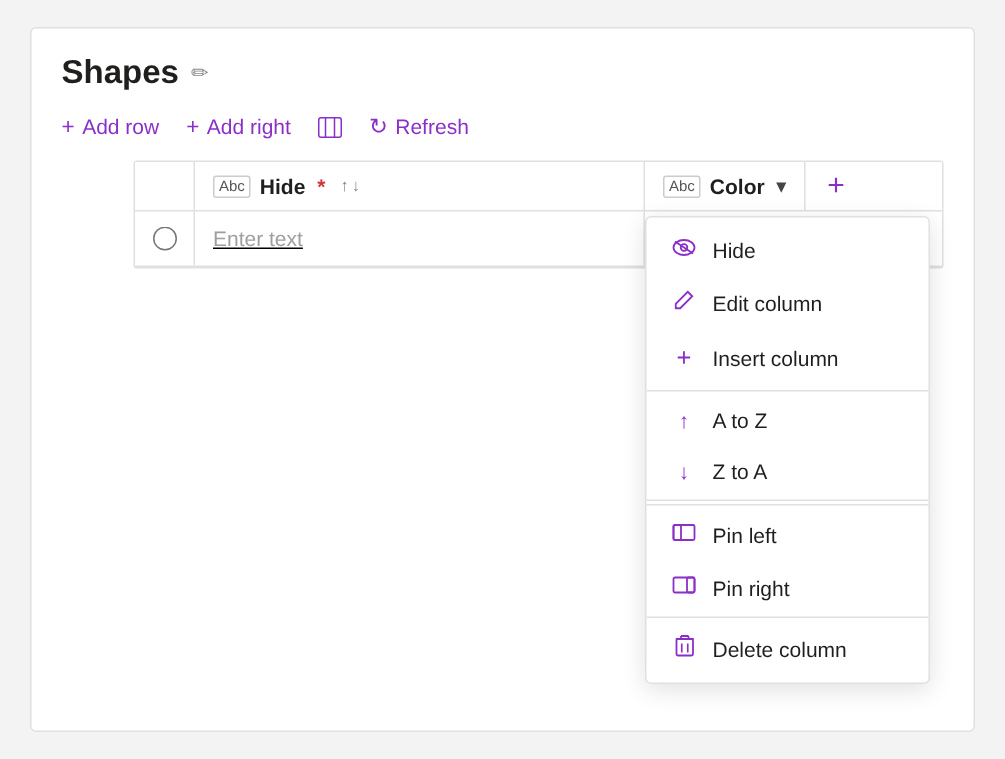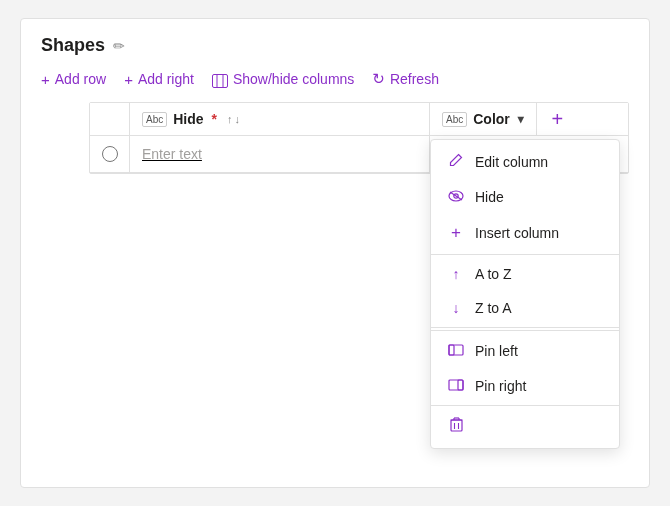--- a/index.html
+++ b/index.html
@@ -21,21 +21,21 @@
       padding: 16px 20px;
       position: relative;
     }
     .card-header {
       display: flex;
       align-items: center;
       gap: 8px;
       margin-bottom: 14px;
     }
     .card-title {
-      font-size: 18px;
+      font-size: 22px;
       font-weight: 600;
       color: #201f1e;
     }
     .edit-icon {
       color: #888;
       font-size: 14px;
       cursor: pointer;
     }
     .toolbar {
       display: flex;
@@ -229,21 +229,20 @@
       <span>Add right</span>
     </button>
     <button class="toolbar-btn">
       <span class="icon">
         <svg width="16" height="14" viewBox="0 0 16 14" fill="none" style="vertical-align:middle">
           <rect x="0.5" y="0.5" width="15" height="13" rx="1.5" stroke="#8b2fc9"></rect>
           <line x1="5" y1="0" x2="5" y2="14" stroke="#8b2fc9"></line>
           <line x1="11" y1="0" x2="11" y2="14" stroke="#8b2fc9"></line>
         </svg>
       </span>
-      <span>Show/hide columns</span>
     </button>
     <button class="toolbar-btn">
       <span class="icon">↻</span>
       <span>Refresh</span>
     </button>
   </div>
 
   <div class="table-wrap">
     <div class="table-header-row">
       <div class="th-checkbox"></div>
@@ -259,35 +258,35 @@
       <div class="th-color-wrap">
         <div class="th-color">
           <span class="abc-badge">Abc</span>
           <span>Color</span>
           <span class="chevron">▾</span>
         </div>
 
         <div class="dropdown-menu">
           <div class="dropdown-item">
             <span class="di-icon">
-              <svg width="14" height="14" viewBox="0 0 14 14" fill="none">
-                <path d="M9.5 1.5L12.5 4.5L4.5 12.5H1.5V9.5L9.5 1.5Z" stroke="#8b2fc9" stroke-width="1.2" fill="none"></path>
-              </svg>
-            </span>
-            <span>Edit column</span>
-          </div>
-          <div class="dropdown-item">
-            <span class="di-icon">
               <svg width="16" height="12" viewBox="0 0 16 12" fill="none">
                 <ellipse cx="8" cy="6" rx="7" ry="5" stroke="#8b2fc9" stroke-width="1.2"></ellipse>
                 <circle cx="8" cy="6" r="2.2" stroke="#8b2fc9" stroke-width="1.2"></circle>
                 <line x1="2" y1="2" x2="14" y2="10" stroke="#8b2fc9" stroke-width="1.2"></line>
               </svg>
             </span>
             <span>Hide</span>
+          </div>
+          <div class="dropdown-item">
+            <span class="di-icon">
+              <svg width="14" height="14" viewBox="0 0 14 14" fill="none">
+                <path d="M9.5 1.5L12.5 4.5L4.5 12.5H1.5V9.5L9.5 1.5Z" stroke="#8b2fc9" stroke-width="1.2" fill="none"></path>
+              </svg>
+            </span>
+            <span>Edit column</span>
           </div>
           <div class="dropdown-item">
             <span class="di-icon" style="font-size:17px;font-weight:300;color:#8b2fc9;">+</span>
             <span>Insert column</span>
           </div>
           <div class="dropdown-divider"></div>
           <div class="dropdown-item">
             <span class="di-icon" style="color:#8b2fc9;font-size:14px;">↑</span>
             <span>A to Z</span>
           </div>
@@ -321,20 +320,21 @@
               <svg width="13" height="15" viewBox="0 0 13 15" fill="none">
                 <rect x="1" y="3" width="11" height="11" rx="1" stroke="#8b2fc9" stroke-width="1.2"></rect>
                 <line x1="0.5" y1="3" x2="12.5" y2="3" stroke="#8b2fc9" stroke-width="1.2"></line>
                 <line x1="4" y1="3" x2="4" y2="1" stroke="#8b2fc9" stroke-width="1.2"></line>
                 <line x1="9" y1="3" x2="9" y2="1" stroke="#8b2fc9" stroke-width="1.2"></line>
                 <line x1="4" y1="1" x2="9" y2="1" stroke="#8b2fc9" stroke-width="1.2"></line>
                 <line x1="4.5" y1="6" x2="4.5" y2="12" stroke="#8b2fc9" stroke-width="1.1"></line>
                 <line x1="8.5" y1="6" x2="8.5" y2="12" stroke="#8b2fc9" stroke-width="1.1"></line>
               </svg>
             </span>
+            <span>Delete column</span>
           </div>
         </div>
       </div>
       <div class="th-add">
         <span style="color:#8b2fc9;font-size:20px;">+</span>
       </div>
     </div>
     <div class="table-body-row">
       <div class="td-checkbox">
         <input type="radio" style="">

